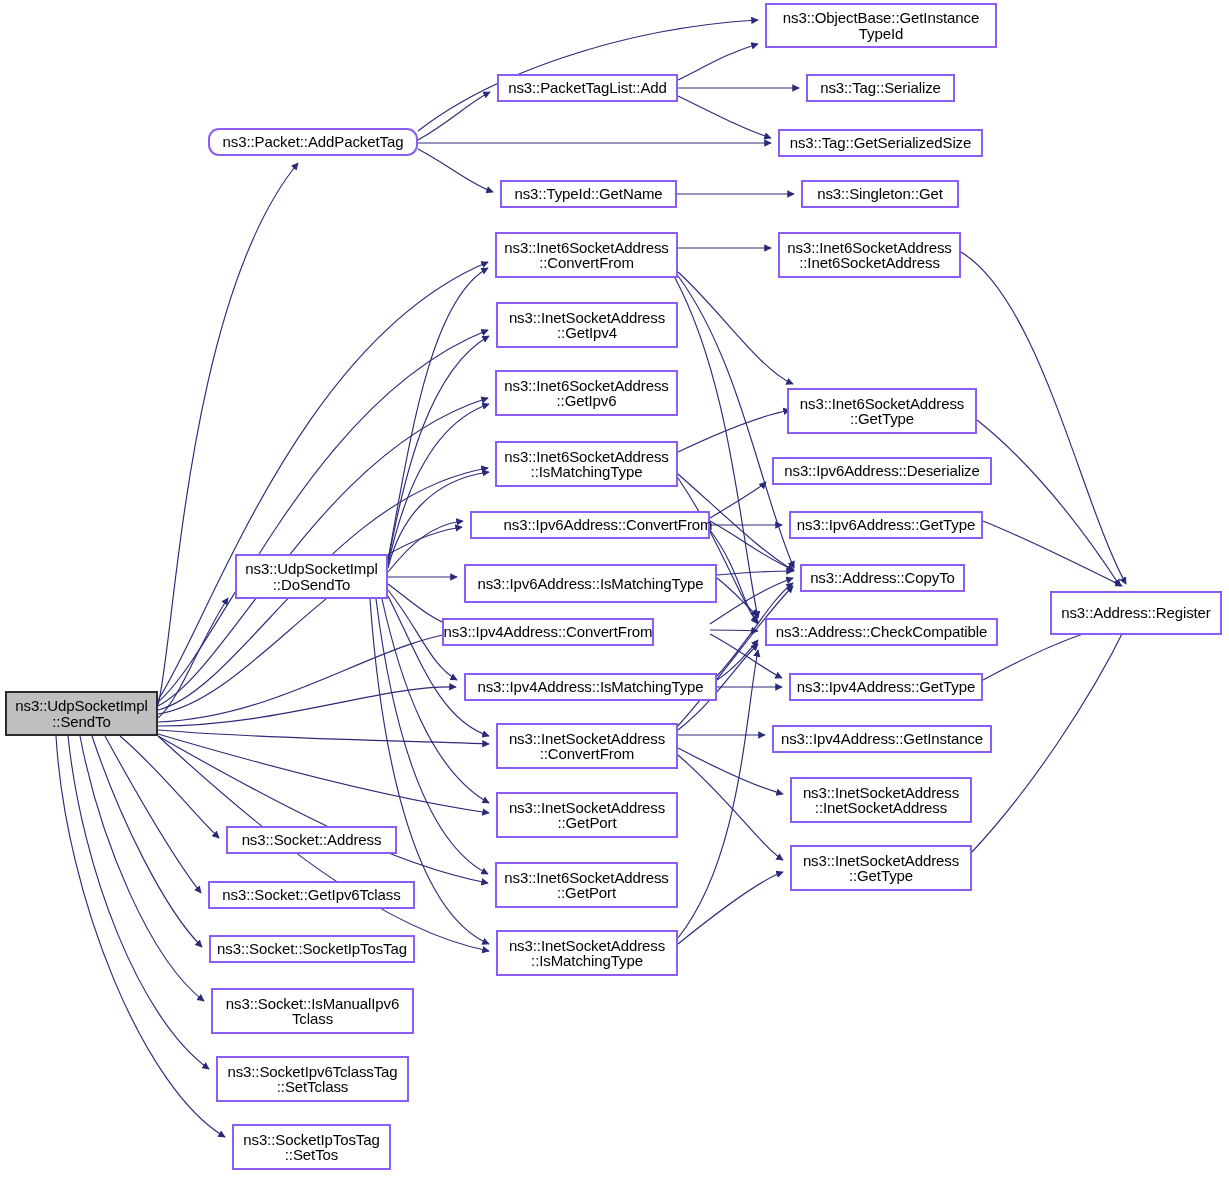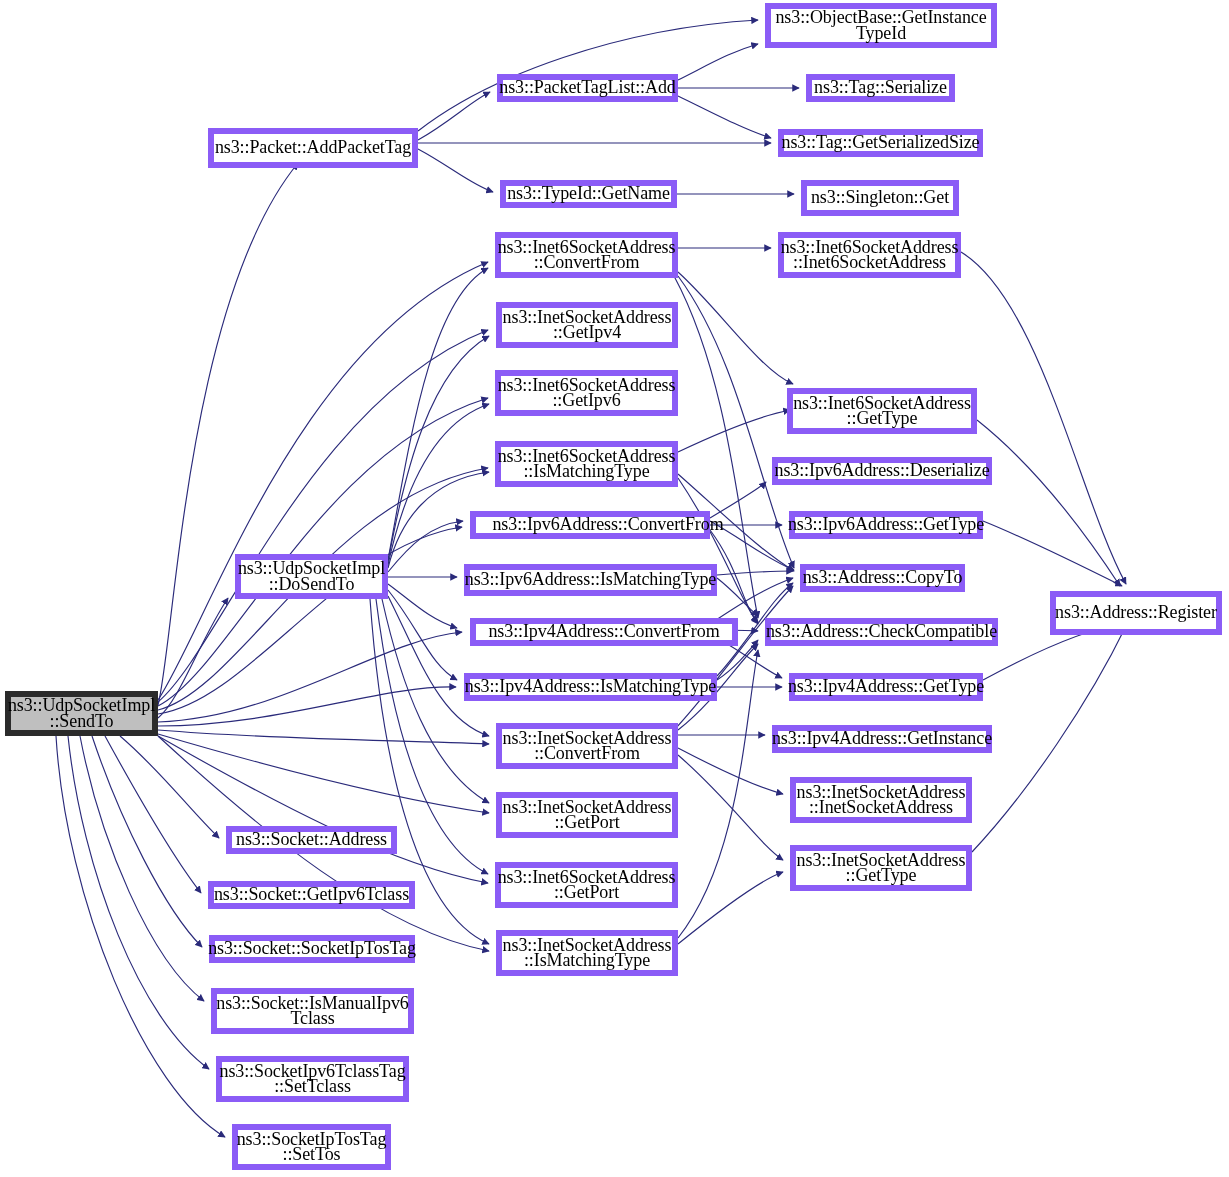--- a/index.html
+++ b/index.html
@@ -29,28 +29,28 @@
     stroke: #2a2a7a;
     stroke-width: 1.15;
   }
   .arrowhead {
     fill: #2a2a7a;
     stroke: none;
   }
   .node-box {
     position: absolute;
     box-sizing: border-box;
-    border: 6px solid #8b5cf6;
+    border: 2px solid #8b5cf6;
     background: #ffffff;
     display: flex;
     align-items: center;
     justify-content: center;
     text-align: center;
-    font-family: Liberation Serif, serif;
-    font-size: 18px;
+    font-family: Liberation Sans, sans-serif;
+    font-size: 15px;
     line-height: 15.5px;
     color: #000000;
     letter-spacing: -0.1px;
     white-space: pre-line;
     padding: 0 3px;
   }
   .node-box.root {
     background: #bfbfbf;
     border-color: #2b2b2b;
   }
@@ -136,48 +136,48 @@
         <path d="M977,420 C1040,470 1090,540 1120,586" class="edge" marker-end="url(#arrow)"></path>
         <path d="M972,852 C1030,790 1090,700 1126,626" class="edge" marker-end="url(#arrow)"></path>
         <path d="M983,680 C1020,660 1080,630 1119,625" class="edge" marker-end="url(#arrow)"></path>
         <path d="M983,521 C1030,540 1090,570 1122,586" class="edge" marker-end="url(#arrow)"></path>
       </g>
   </svg>
 
   <div id="node-layer">
       <div class="node-box root" style="left: 5px; top: 691px; width: 153px; height: 45px;">ns3::UdpSocketImpl
 ::SendTo</div>
-      <div class="node-box" style="left: 208px; top: 128px; width: 210px; height: 40px;">ns3::Packet::AddPacketTag</div>
+      <div class="node-box" style="left: 208px; top: 128px; width: 210px; height: 28px; border-radius: 11px;">ns3::Packet::AddPacketTag</div>
       <div class="node-box" style="left: 497px; top: 74px; width: 181px; height: 28px;">ns3::PacketTagList::Add</div>
       <div class="node-box" style="left: 765px; top: 3px; width: 232px; height: 45px;">ns3::ObjectBase::GetInstance
 TypeId</div>
       <div class="node-box" style="left: 806px; top: 74px; width: 149px; height: 28px;">ns3::Tag::Serialize</div>
       <div class="node-box" style="left: 778px; top: 129px; width: 205px; height: 28px;">ns3::Tag::GetSerializedSize</div>
       <div class="node-box" style="left: 500px; top: 180px; width: 177px; height: 28px;">ns3::TypeId::GetName</div>
-      <div class="node-box" style="left: 801px; top: 180px; width: 158px; height: 36px;">ns3::Singleton::Get</div>
+      <div class="node-box" style="left: 801px; top: 180px; width: 158px; height: 28px;">ns3::Singleton::Get</div>
       <div class="node-box" style="left: 495px; top: 232px; width: 183px; height: 46px;">ns3::Inet6SocketAddress
 ::ConvertFrom</div>
       <div class="node-box" style="left: 778px; top: 232px; width: 183px; height: 46px;">ns3::Inet6SocketAddress
 ::Inet6SocketAddress</div>
       <div class="node-box" style="left: 496px; top: 302px; width: 182px; height: 46px;">ns3::InetSocketAddress
 ::GetIpv4</div>
       <div class="node-box" style="left: 495px; top: 370px; width: 183px; height: 46px;">ns3::Inet6SocketAddress
 ::GetIpv6</div>
       <div class="node-box" style="left: 495px; top: 441px; width: 183px; height: 46px;">ns3::Inet6SocketAddress
 ::IsMatchingType</div>
       <div class="node-box" style="left: 787px; top: 388px; width: 190px; height: 46px;">ns3::Inet6SocketAddress
 ::GetType</div>
       <div class="node-box" style="left: 772px; top: 457px; width: 220px; height: 28px;">ns3::Ipv6Address::Deserialize</div>
       <div class="node-box" style="left: 470px; top: 511px; width: 240px; height: 28px; padding-left: 39px;">ns3::Ipv6Address::ConvertFrom</div>
       <div class="node-box" style="left: 789px; top: 511px; width: 194px; height: 28px;">ns3::Ipv6Address::GetType</div>
       <div class="node-box" style="left: 235px; top: 554px; width: 153px; height: 45px;">ns3::UdpSocketImpl
 ::DoSendTo</div>
-      <div class="node-box" style="left: 464px; top: 564px; width: 253px; height: 32px;">ns3::Ipv6Address::IsMatchingType</div>
+      <div class="node-box" style="left: 464px; top: 564px; width: 253px; height: 39px;">ns3::Ipv6Address::IsMatchingType</div>
       <div class="node-box" style="left: 800px; top: 564px; width: 165px; height: 28px;">ns3::Address::CopyTo</div>
-      <div class="node-box" style="left: 470px; top: 618px; width: 268px; height: 28px;">ns3::Ipv4Address::ConvertFrom</div>
+      <div class="node-box" style="left: 442px; top: 618px; width: 212px; height: 28px;">ns3::Ipv4Address::ConvertFrom</div>
       <div class="node-box" style="left: 765px; top: 618px; width: 233px; height: 28px;">ns3::Address::CheckCompatible</div>
       <div class="node-box" style="left: 464px; top: 673px; width: 253px; height: 28px;">ns3::Ipv4Address::IsMatchingType</div>
       <div class="node-box" style="left: 789px; top: 673px; width: 194px; height: 28px;">ns3::Ipv4Address::GetType</div>
       <div class="node-box" style="left: 496px; top: 723px; width: 182px; height: 46px;">ns3::InetSocketAddress
 ::ConvertFrom</div>
       <div class="node-box" style="left: 772px; top: 725px; width: 220px; height: 28px;">ns3::Ipv4Address::GetInstance</div>
       <div class="node-box" style="left: 790px; top: 777px; width: 182px; height: 46px;">ns3::InetSocketAddress
 ::InetSocketAddress</div>
       <div class="node-box" style="left: 496px; top: 792px; width: 182px; height: 46px;">ns3::InetSocketAddress
 ::GetPort</div>

